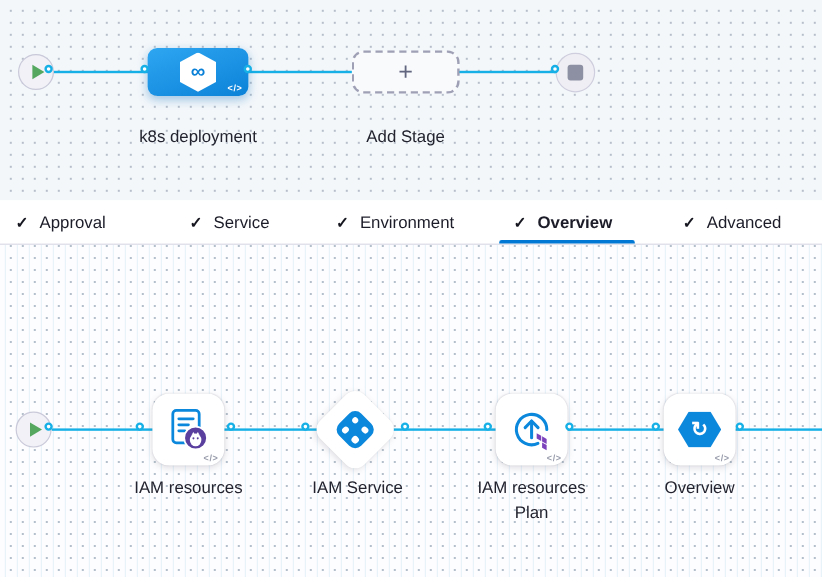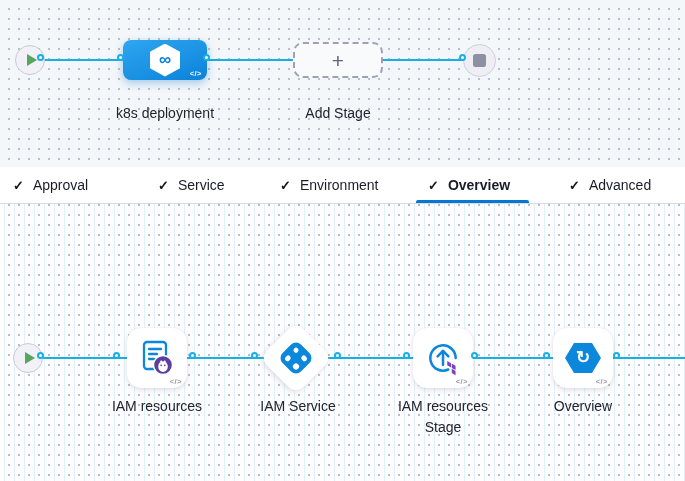--- a/index.html
+++ b/index.html
@@ -213,21 +213,21 @@
         <g transform="translate(22,20.5) scale(0.78)" fill="#7b42bc">
           <polygon points="0,0.5 4.6,3.1 4.6,8.3 0,5.7"></polygon>
           <polygon points="5.5,3.6 10.1,6.2 10.1,11.4 5.5,8.8"></polygon>
           <polygon points="5.5,9.9 10.1,12.5 10.1,17.7 5.5,15.1"></polygon>
         </g>
       </svg>
       <span class="code-badge gray">&lt;/&gt;</span>
     </div>
     <div class="node-label" style="left:363px; top:192px; width:160px;">
       <div>IAM resources</div>
-      <div>Stage</div>
+      <div>Plan</div>
     </div>
 
     <div class="step-node" style="left:553px; top:124px;">
       <div class="rollout-hex">
         <span class="rotate-glyph">↻</span>
       </div>
       <span class="code-badge gray">&lt;/&gt;</span>
     </div>
     <div class="node-label" style="left:503px; top:192px; width:160px;">
       <div>Overview</div>

